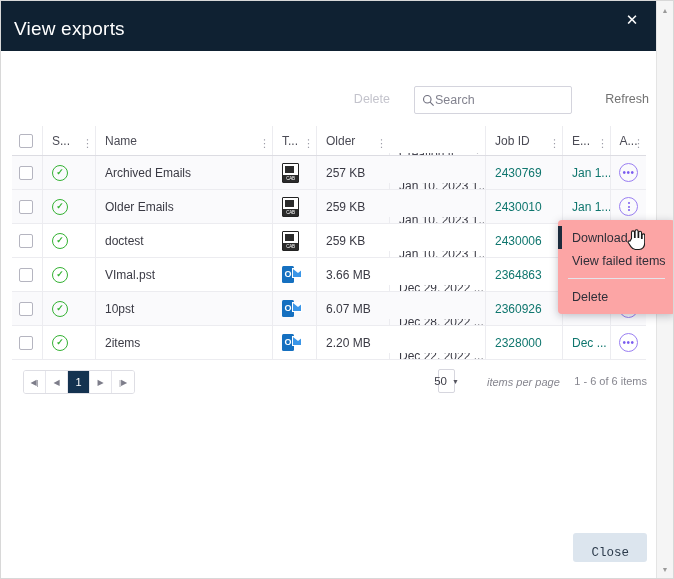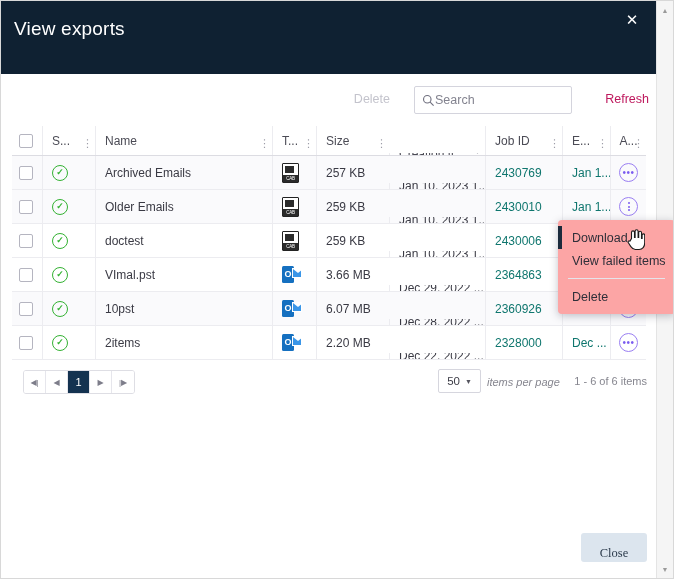--- a/index.html
+++ b/index.html
@@ -25,21 +25,21 @@
   .vscroll .arrow {
     position: absolute; left: 0; width: 16px; height: 16px;
     display: flex; align-items: center; justify-content: center;
     color: #9a9a9a; font-size: 7px; line-height: 1;
   }
   .vscroll .arrow.up { top: 1px; }
   .vscroll .arrow.down { bottom: 1px; }
 
   
   .modal-header {
-    position: absolute; top: 0; left: 0; width: 657px; height: 73px;
+    position: absolute; top: 0; left: 0; width: 657px; height: 50px;
     background: #0f2132;
   }
   .modal-title {
     position: absolute; left: 13px; top: 17px;
     color: #ffffff; font-size: 19px; font-weight: normal;
     letter-spacing: .2px;
   }
   .close-x {
     position: absolute; right: 16px; top: 9px;
     width: 20px; height: 20px;
@@ -68,21 +68,21 @@
   }
   .search-input {
     border: none; outline: none; flex: 1;
     font-family: "Liberation Sans", sans-serif;
     font-size: 12.5px; color: #33333d;
     background: transparent; padding: 0 4px 0 0;
   }
   .search-input::placeholder { color: #83838f; }
   .btn-refresh {
     position: absolute; right: 9px; top: 6px;
-    color: #be185d; font-size: 12.5px; cursor: pointer;
+    color: #737373; font-size: 12.5px; cursor: pointer;
   }
 
   
   .table {
     position: absolute; top: 125px; left: 11px; width: 634px;
     font-size: 12px;
   }
   .trow {
     display: flex; align-items: stretch; height: 34px;
     border-bottom: 1px solid #ececf0;
@@ -215,42 +215,42 @@
     justify-content: center; border-right: 1px solid #e6e6ec;
     color: #7d7d8a; font-size: 8px; cursor: pointer; background: #fff;
   }
   .pg:last-child { border-right: none; }
   .pg.current {
     background: #143250; color: #ffffff; font-size: 11px; font-weight: normal;
   }
 
   .perpage {
     position: absolute; top: 368px; left: 437px;
-    width: 43px; height: 24px; border: 1px solid #d6d6de; border-radius: 2px;
+    width: 17px; height: 24px; border: 1px solid #d6d6de; border-radius: 2px;
     background: #fff; display: flex; align-items: center;
     justify-content: center; gap: 5px; font-size: 11.5px;
     color: #3c3c46; cursor: pointer;
   }
   .perpage .caret { font-size: 7px; color: #55555f; }
   .perpage-label {
     position: absolute; top: 375px; left: 486px;
     font-size: 11px; color: #86868f; font-style: italic;
   }
   .range-label {
     position: absolute; top: 374px; right: 26px;
     font-size: 11px; color: #86868f;
   }
 
   
   .btn-close {
     position: absolute; bottom: 16px; right: 26px;
     min-width: 66px; height: 29px; padding: 13px 18px;
     background: #dce5ee; border: none; border-radius: 3px;
     color: #2b3a4b; font-size: 12.5px;
-    font-family: Liberation Serif, serif;
+    font-family: Liberation Mono, monospace;
     cursor: pointer;
   }
 </style>
 </head>
 <body>
 
 <div id="app">
 
   <div class="modal-header">
     <div class="modal-title">View exports</div>
@@ -291,21 +291,21 @@
             <span>⋮</span>
           </span>
       </div>
       <div class="cell c-type">
         <span class="hdr-label">T...</span>
         <span class="kebab">
             <span>⋮</span>
           </span>
       </div>
       <div class="cell c-size">
-        <span class="hdr-label">Size</span>
+        <span class="hdr-label">Older</span>
         <span class="kebab">
             <span>⋮</span>
           </span>
       </div>
       <div class="cell c-created">
         <span class="hdr-label">Creation ti...</span>
         <span class="kebab">
             <span>⋮</span>
           </span>
       </div>

